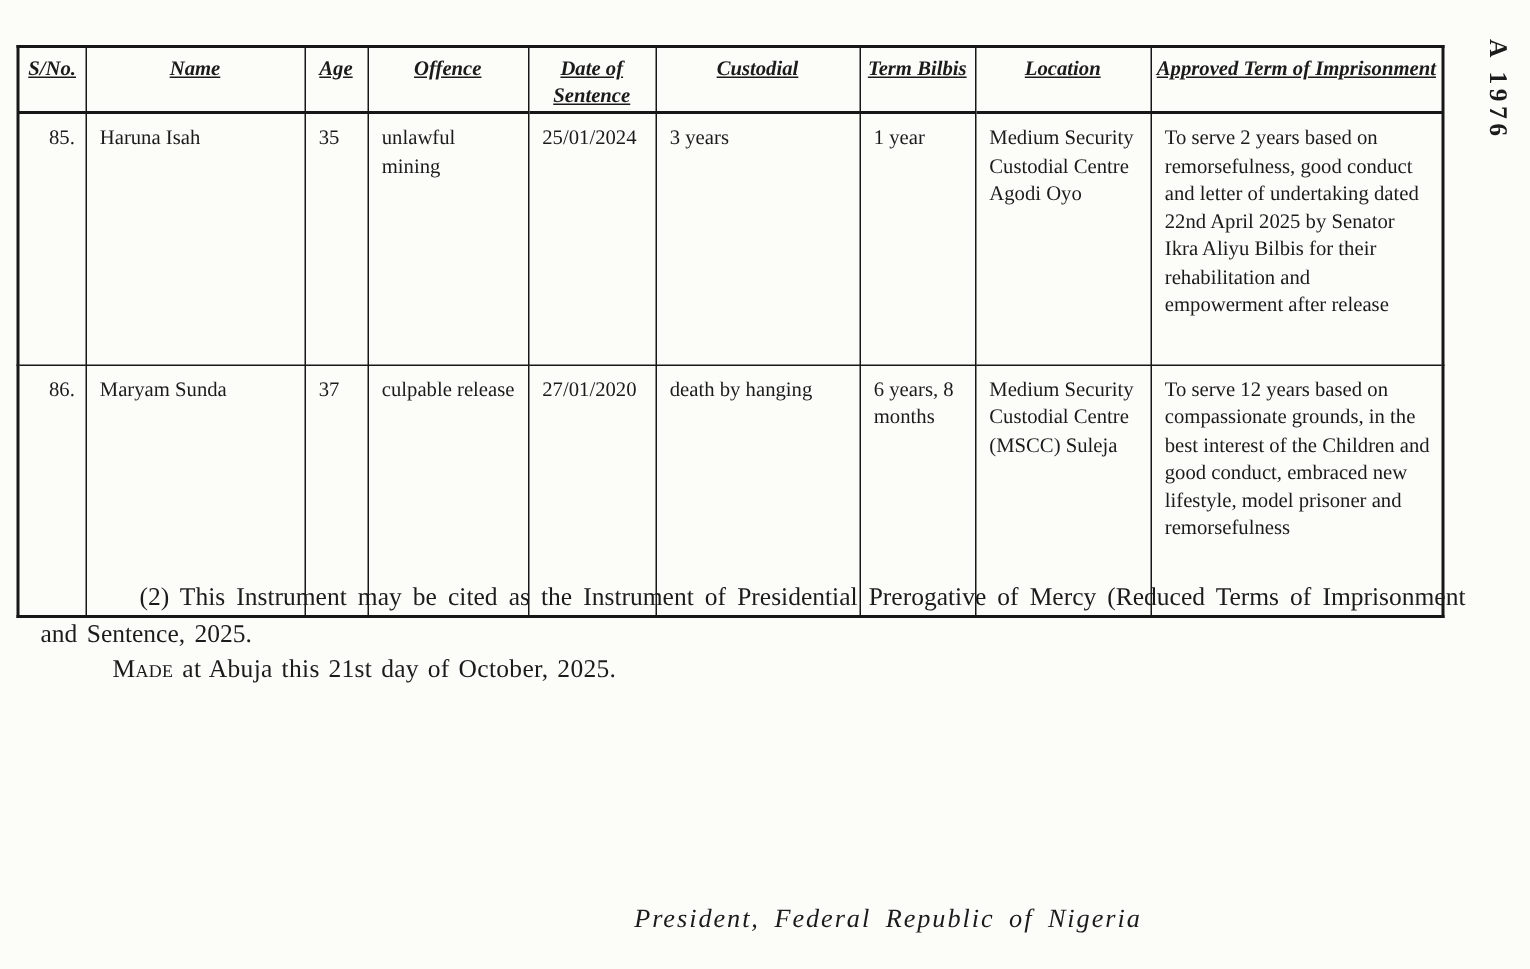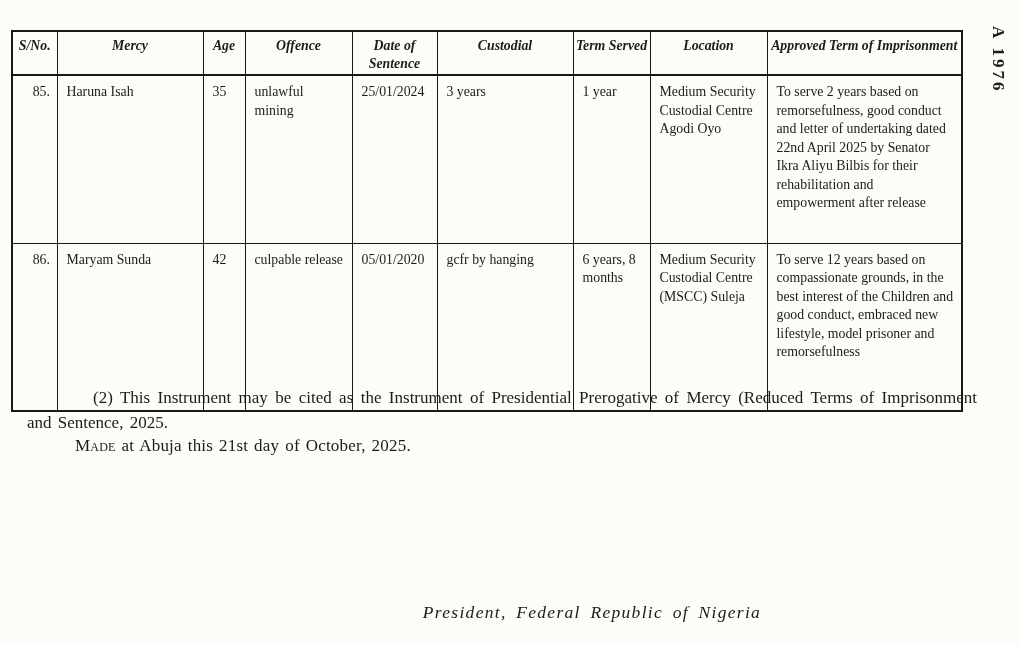--- a/index.html
+++ b/index.html
@@ -36,21 +36,21 @@
   .mercy-table thead tr { height:43px; }
   .mercy-table th {
     font-weight:bold;
     font-style:italic;
     font-size:13.8px;
     line-height:17.5px;
     text-align:center;
     padding:5px 2px 2px;
   }
   .mercy-table th.h-approved { border-bottom-width:2.2px; }
-  .mercy-table thead tr th { border-bottom-width:2.2px; }
+  .mercy-table thead tr th { border-bottom-width:2.2px;text-decoration:underline; }
   .mercy-table tbody tr { height:168px; }
   .mercy-table td {
     font-size:13.8px;
     line-height:18.5px;
     padding:7px 6px 2px 9px;
   }
   .mercy-table td.c-sno { text-align:center; padding-left:16px; padding-right:3px; }
   .clause {
     position:absolute;
     left:9px; top:368px;
@@ -106,49 +106,49 @@
       <col style="width:107px">
       <col style="width:85px">
       <col style="width:136px">
       <col style="width:77px">
       <col style="width:117px">
       <col style="width:195px">
     </colgroup>
     <thead>
       <tr>
         <th>S/No.</th>
-        <th>Mercy</th>
+        <th>Name</th>
         <th>Age</th>
         <th>Offence</th>
         <th>Date of Sentence</th>
         <th>Custodial</th>
-        <th>Term Served</th>
+        <th>Term Bilbis</th>
         <th>Location</th>
         <th class="h-approved">Approved Term of Imprisonment</th>
       </tr>
     </thead>
     <tbody>
       <tr>
         <td class="c-sno">85.</td>
         <td>Haruna Isah</td>
         <td>35</td>
         <td>unlawful mining</td>
         <td>25/01/2024</td>
         <td>3 years</td>
         <td>1 year</td>
         <td>Medium Security Custodial Centre Agodi Oyo</td>
         <td>To serve 2 years based on remorsefulness, good conduct and letter of undertaking dated 22nd April 2025 by Senator Ikra Aliyu Bilbis for their rehabilitation and empowerment after release</td>
       </tr>
       <tr>
         <td class="c-sno">86.</td>
         <td>Maryam Sunda</td>
-        <td>42</td>
+        <td>37</td>
         <td>culpable release</td>
-        <td>05/01/2020</td>
-        <td>gcfr by hanging</td>
+        <td>27/01/2020</td>
+        <td>death by hanging</td>
         <td>6 years, 8 months</td>
         <td>Medium Security Custodial Centre (MSCC) Suleja</td>
         <td>To serve 12 years based on compassionate grounds, in the best interest of the Children and good conduct, embraced new lifestyle, model prisoner and remorsefulness</td>
       </tr>
     </tbody>
   </table>
 
   <p class="clause">(2)  This Instrument may be cited as the Instrument of Presidential Prerogative of Mercy (Reduced Terms of Imprisonment and Sentence, 2025.</p>
 
   <p class="made-line"><span class="smallcaps">Made</span><span> at Abuja this 21st day of October,  2025.</span></p>

